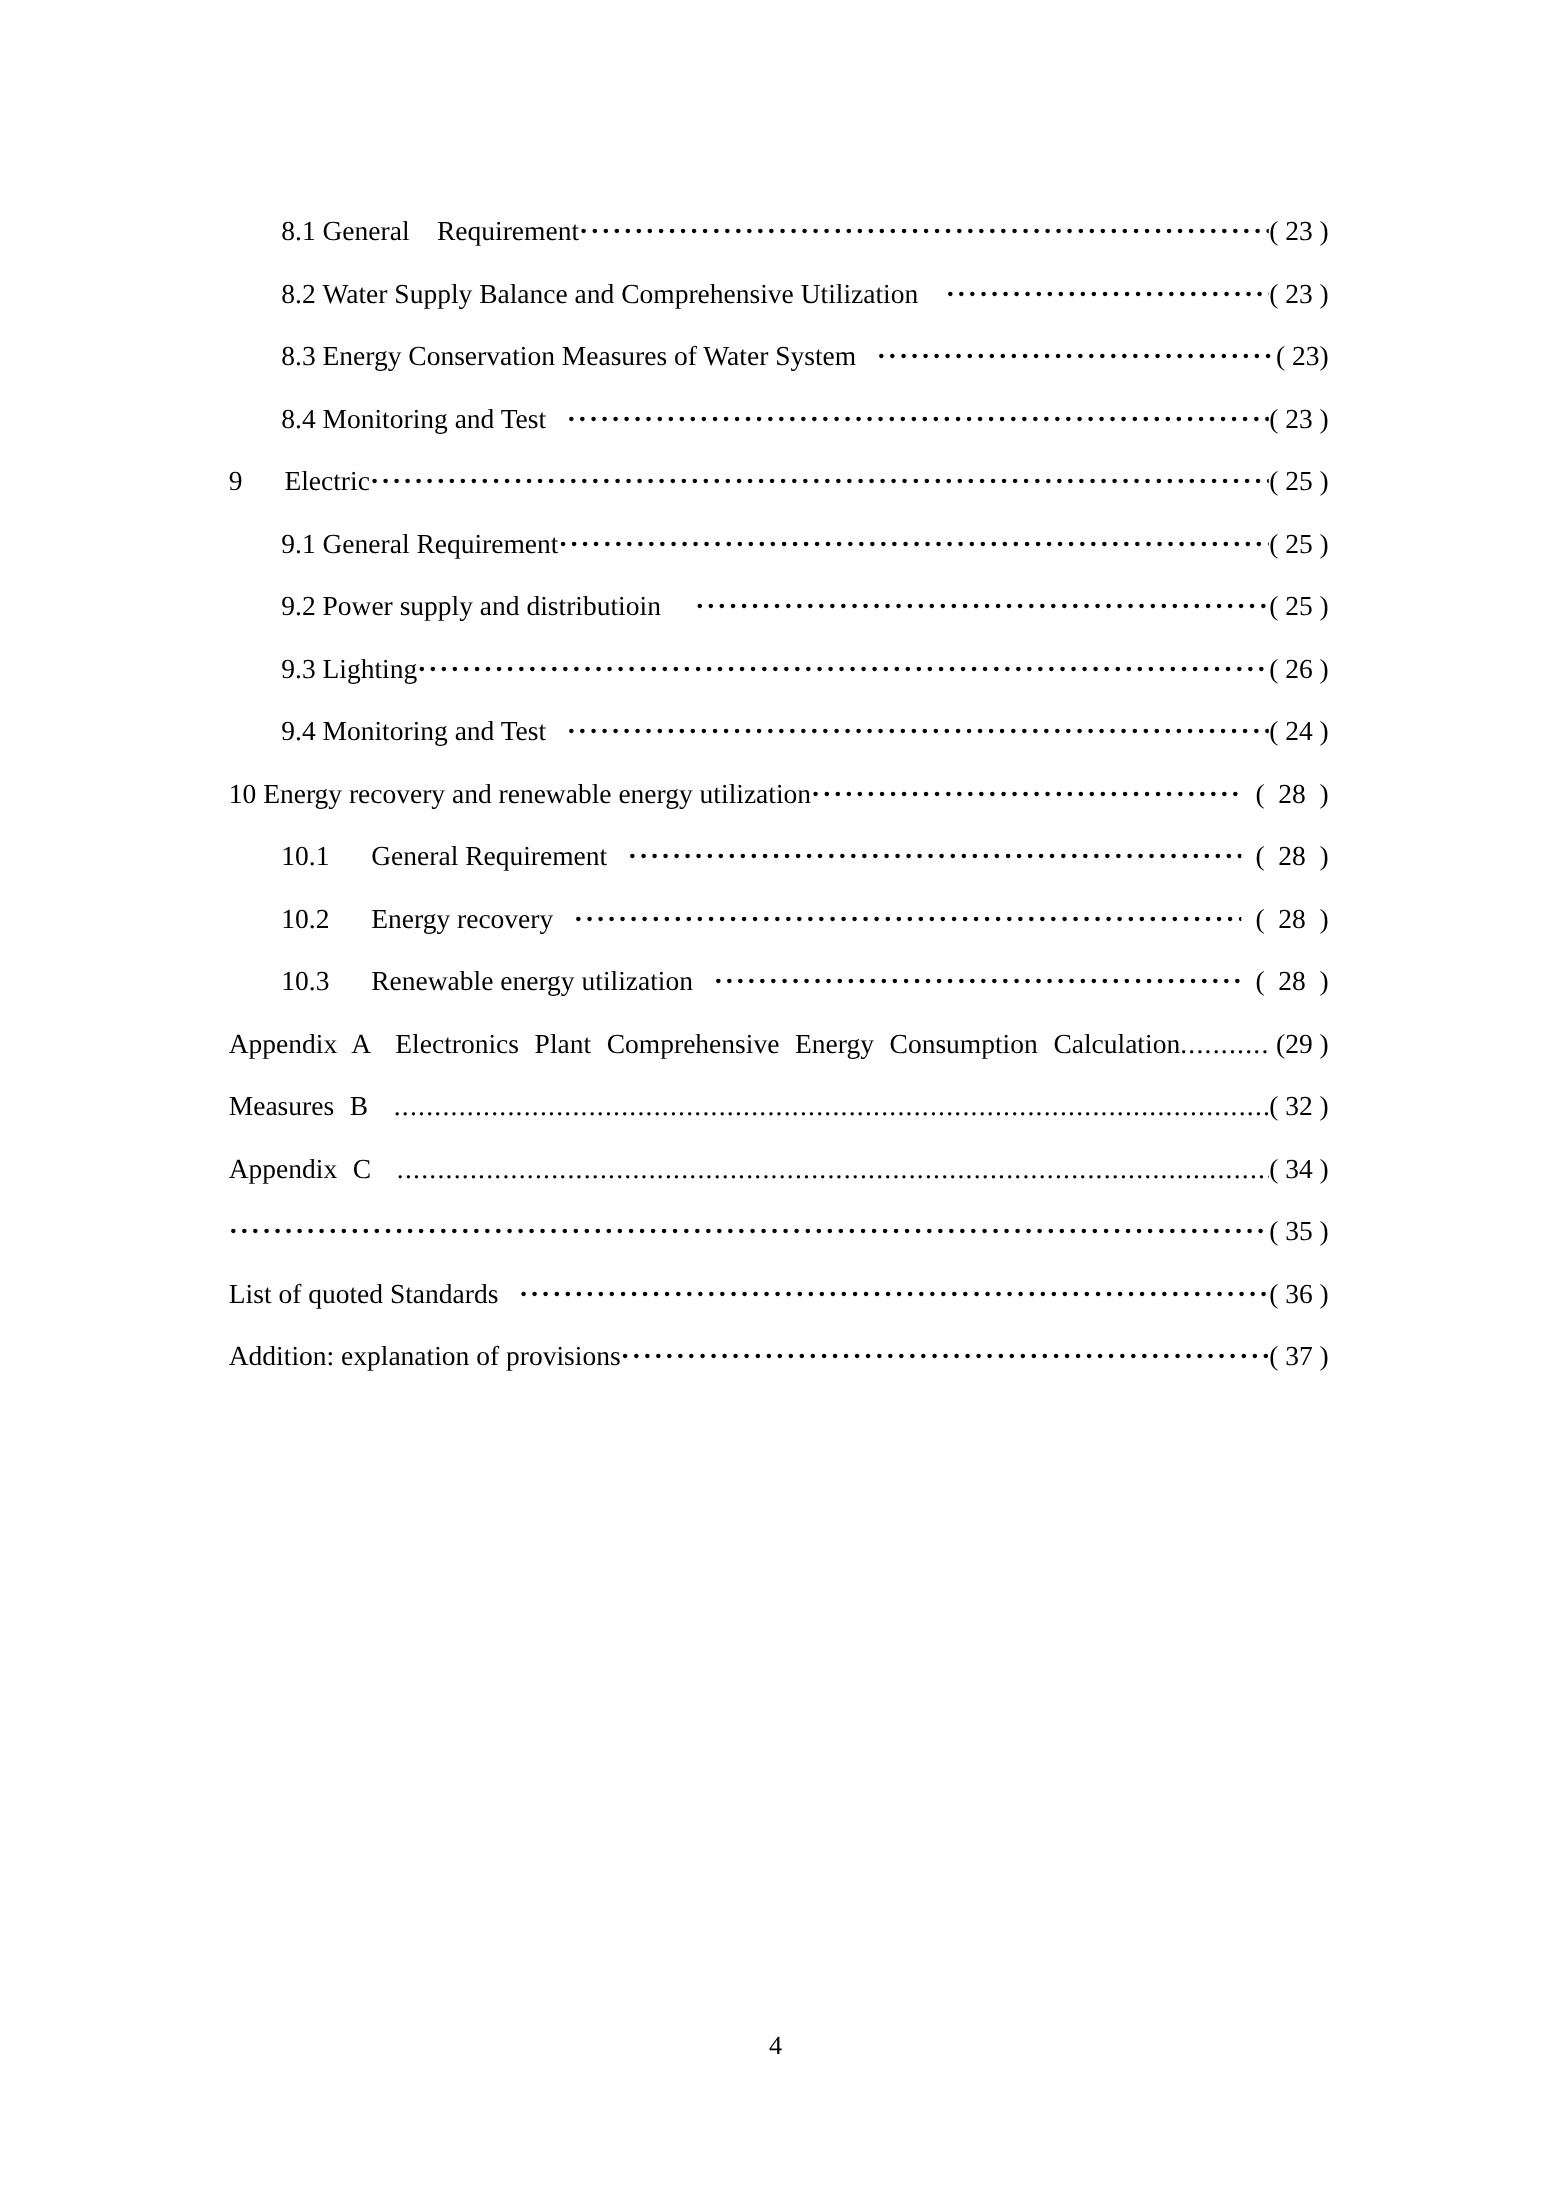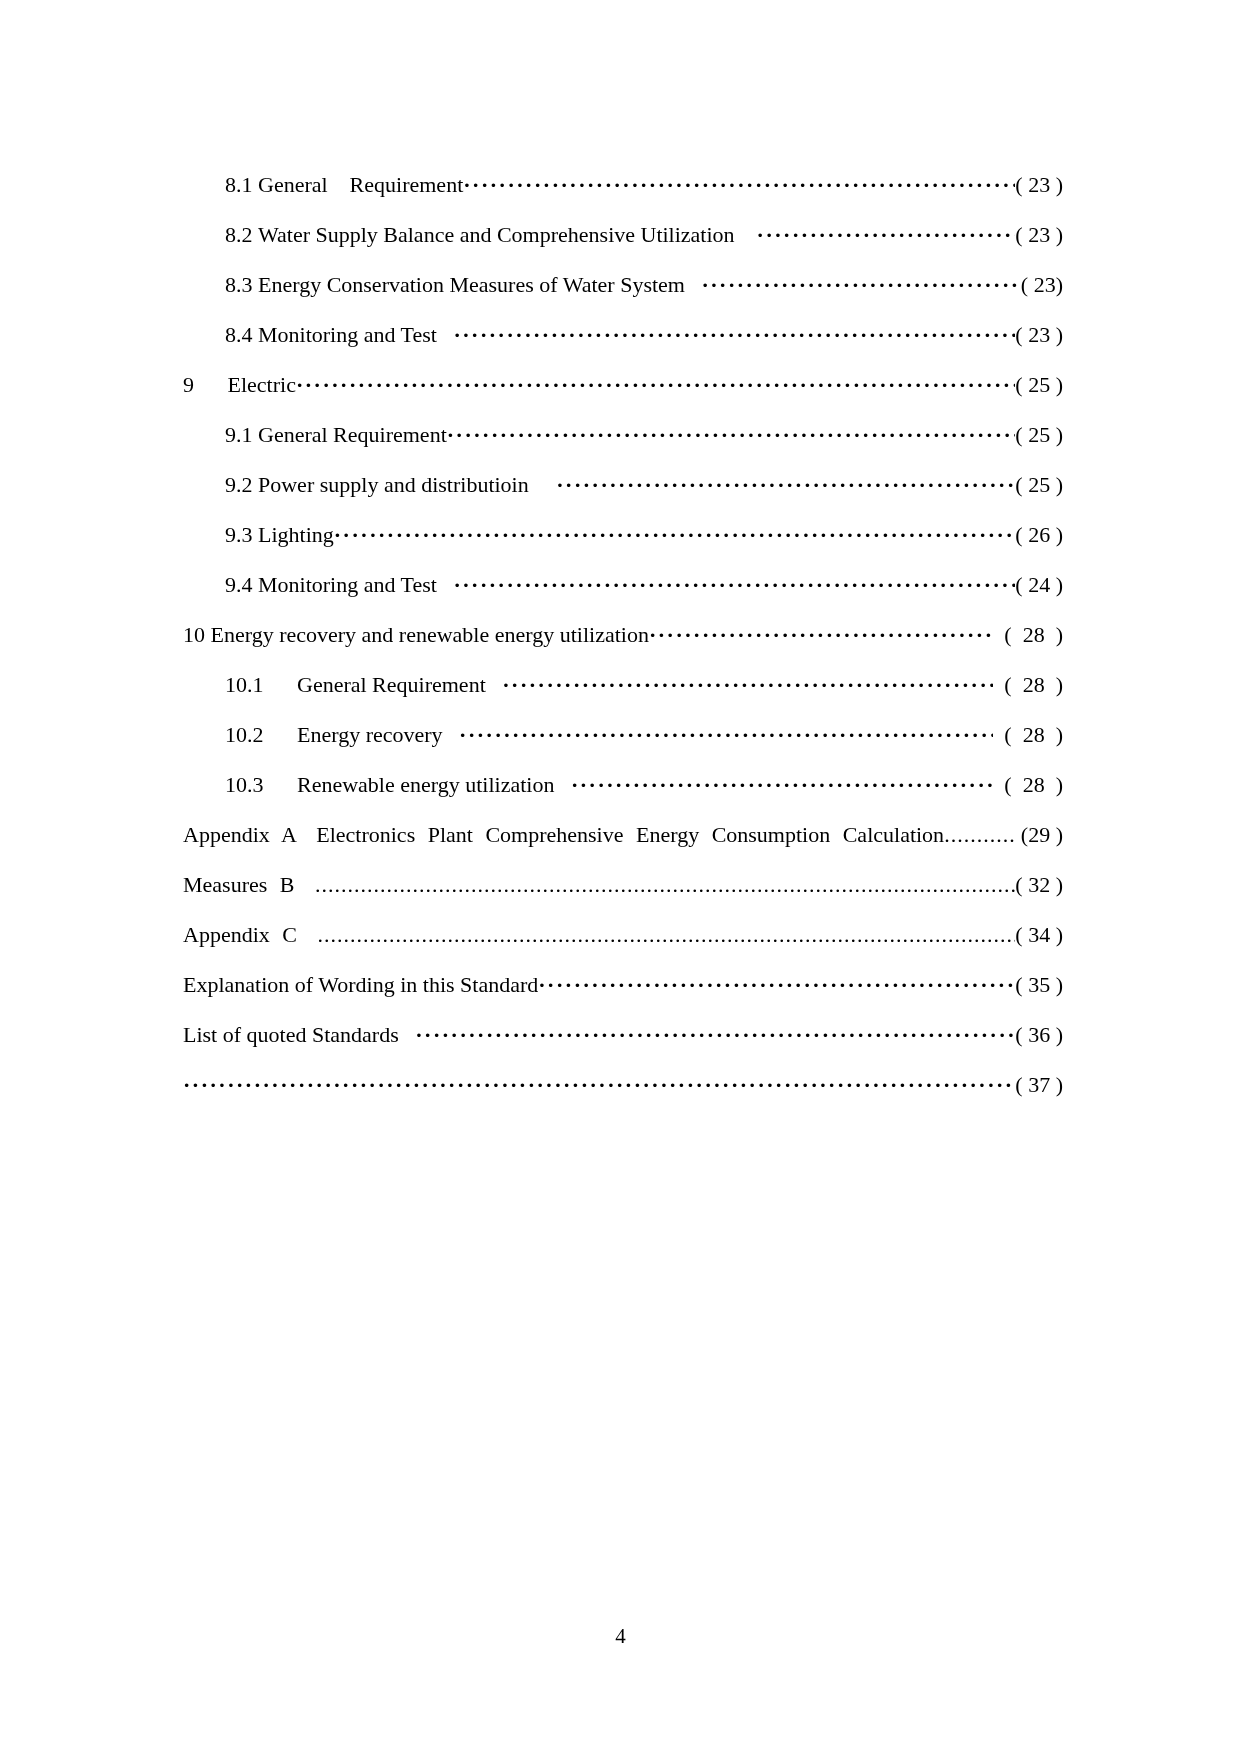--- a/index.html
+++ b/index.html
@@ -160,30 +160,30 @@
       <span class="leader period">..........................................................................................................................................................................</span>
       <span class="pageref">( 32 )</span>
     </div>
     <div class="row appendix">
       <span class="num">Appendix C </span>
       <span class="leader period">..........................................................................................................................................................................</span>
       <span class="pageref">( 34 )</span>
     </div>
     <div class="row">
       <span class="num"></span>
-      <span class="title">Explanation of Wording in this Standard</span>
       <span class="leader middot">··········································································································································································</span>
       <span class="pageref">( 35 )</span>
     </div>
     <div class="row">
       <span class="num"></span>
       <span class="title">List of quoted Standards   </span>
       <span class="leader middot">··········································································································································································</span>
       <span class="pageref">( 36 )</span>
     </div>
     <div class="row">
       <span class="num"></span>
+      <span class="title">Addition: explanation of provisions</span>
       <span class="leader middot">··········································································································································································</span>
       <span class="pageref">( 37 )</span>
     </div>
   </div>
 
 <div class="footer-num">4</div>
 
 </body></html>

